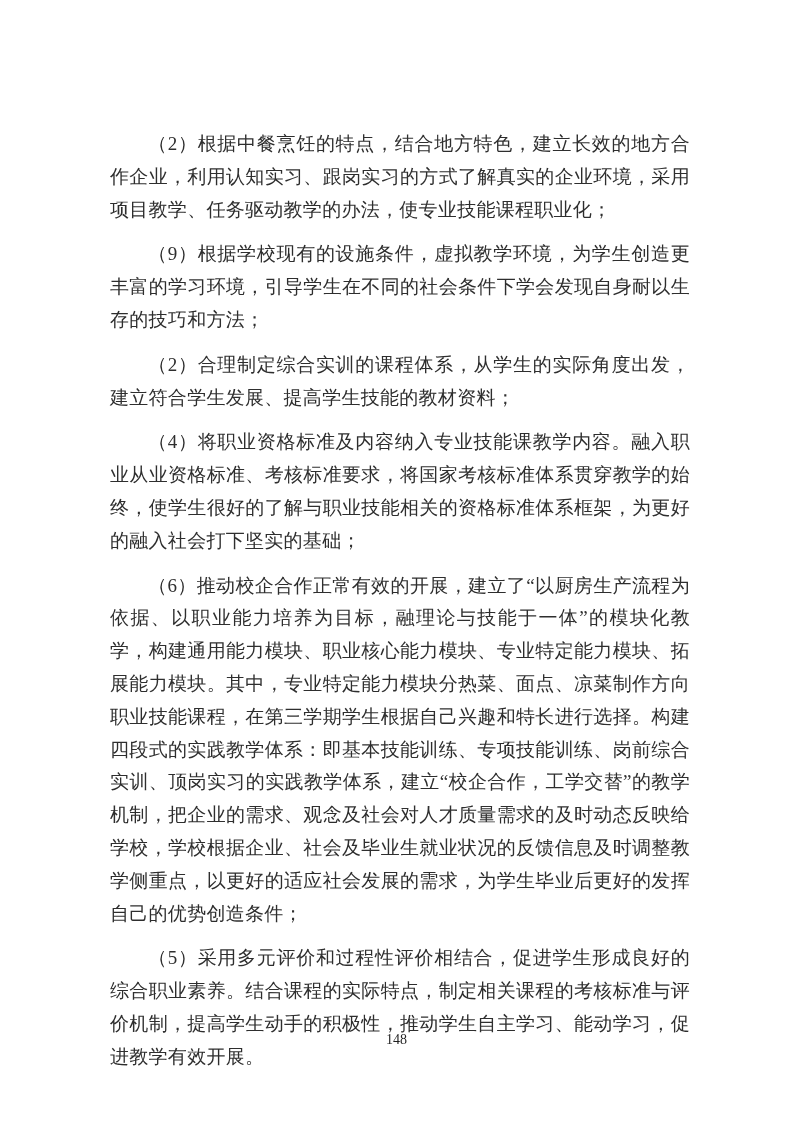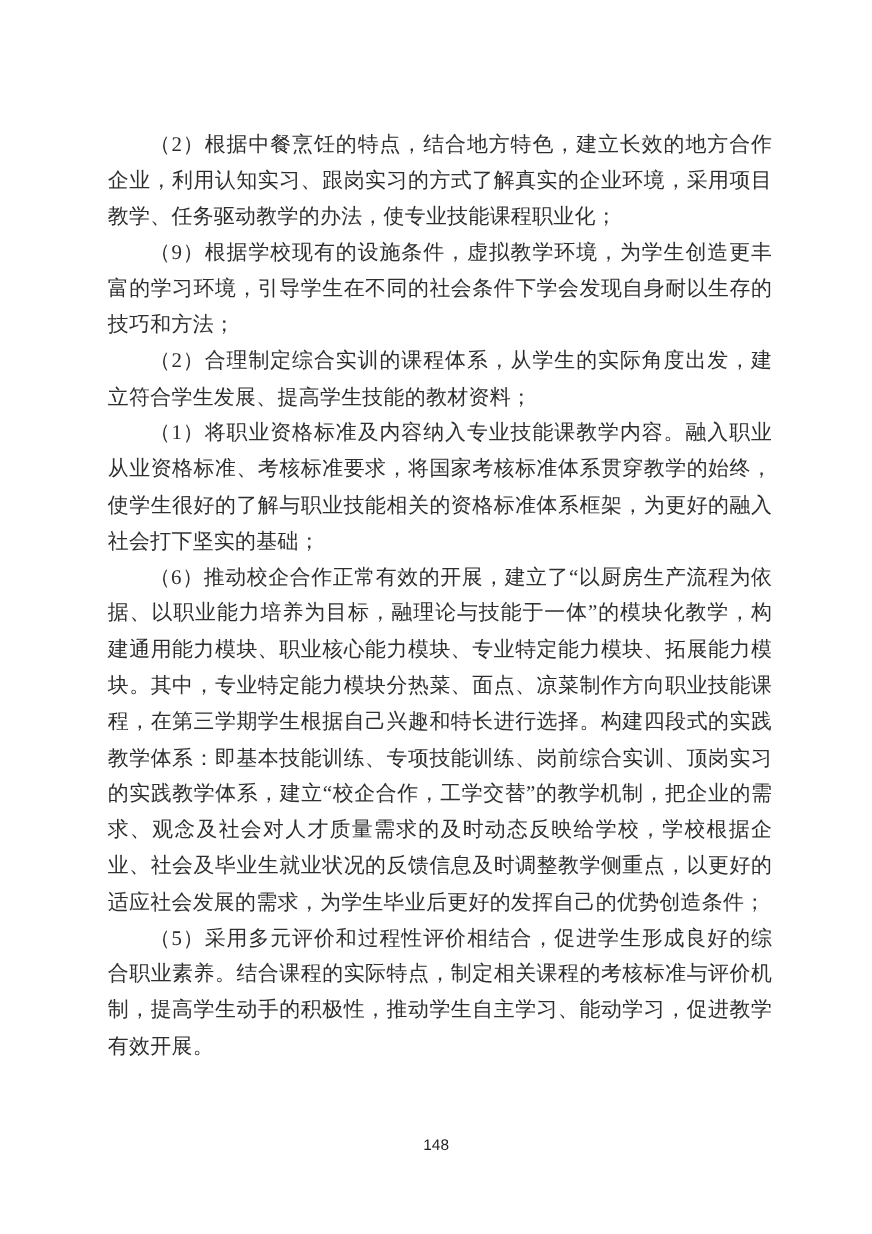--- a/index.html
+++ b/index.html
@@ -16,45 +16,45 @@
     font-family: "Liberation Serif", "DejaVu Serif", serif;
   }
   .content {
     position: absolute;
     left: 98px;
     top: 116px;
     width: 604px;
     color: #2e2e2e;
   }
   .content p {
-    margin: 0;
+    margin: 12px;
     font-size: 19px;
     line-height: 32.8px;
     text-align: justify;
     text-indent: 2em;
     letter-spacing: 0.015em;
     word-break: break-all;
   }
   .page-number {
     position: absolute;
     top: 1032px;
     left: 0;
     width: 100%;
     text-align: center;
-    font-family: Liberation Sans, sans-serif;
+    font-family: Liberation Serif, serif;
     font-size: 14px;
     color: #1f1f1f;
   }
 </style>
 </head>
 <body>
 
 <div class="page">
   <div class="content">
     <p>（2）根据中餐烹饪的特点，结合地方特色，建立长效的地方合作企业，利用认知实习、跟岗实习的方式了解真实的企业环境，采用项目教学、任务驱动教学的办法，使专业技能课程职业化；</p>
     <p>（9）根据学校现有的设施条件，虚拟教学环境，为学生创造更丰富的学习环境，引导学生在不同的社会条件下学会发现自身耐以生存的技巧和方法；</p>
     <p>（2）合理制定综合实训的课程体系，从学生的实际角度出发，建立符合学生发展、提高学生技能的教材资料；</p>
-    <p>（1）将职业资格标准及内容纳入专业技能课教学内容。融入职业从业资格标准、考核标准要求，将国家考核标准体系贯穿教学的始终，使学生很好的了解与职业技能相关的资格标准体系框架，为更好的融入社会打下坚实的基础；</p>
+    <p>（4）将职业资格标准及内容纳入专业技能课教学内容。融入职业从业资格标准、考核标准要求，将国家考核标准体系贯穿教学的始终，使学生很好的了解与职业技能相关的资格标准体系框架，为更好的融入社会打下坚实的基础；</p>
     <p>（6）推动校企合作正常有效的开展，建立了“以厨房生产流程为依据、以职业能力培养为目标，融理论与技能于一体”的模块化教学，构建通用能力模块、职业核心能力模块、专业特定能力模块、拓展能力模块。其中，专业特定能力模块分热菜、面点、凉菜制作方向职业技能课程，在第三学期学生根据自己兴趣和特长进行选择。构建四段式的实践教学体系：即基本技能训练、专项技能训练、岗前综合实训、顶岗实习的实践教学体系，建立“校企合作，工学交替”的教学机制，把企业的需求、观念及社会对人才质量需求的及时动态反映给学校，学校根据企业、社会及毕业生就业状况的反馈信息及时调整教学侧重点，以更好的适应社会发展的需求，为学生毕业后更好的发挥自己的优势创造条件；</p>
     <p>（5）采用多元评价和过程性评价相结合，促进学生形成良好的综合职业素养。结合课程的实际特点，制定相关课程的考核标准与评价机制，提高学生动手的积极性，推动学生自主学习、能动学习，促进教学有效开展。</p>
   </div>
   <div class="page-number">148</div>
 </div>
 
 </body></html>

